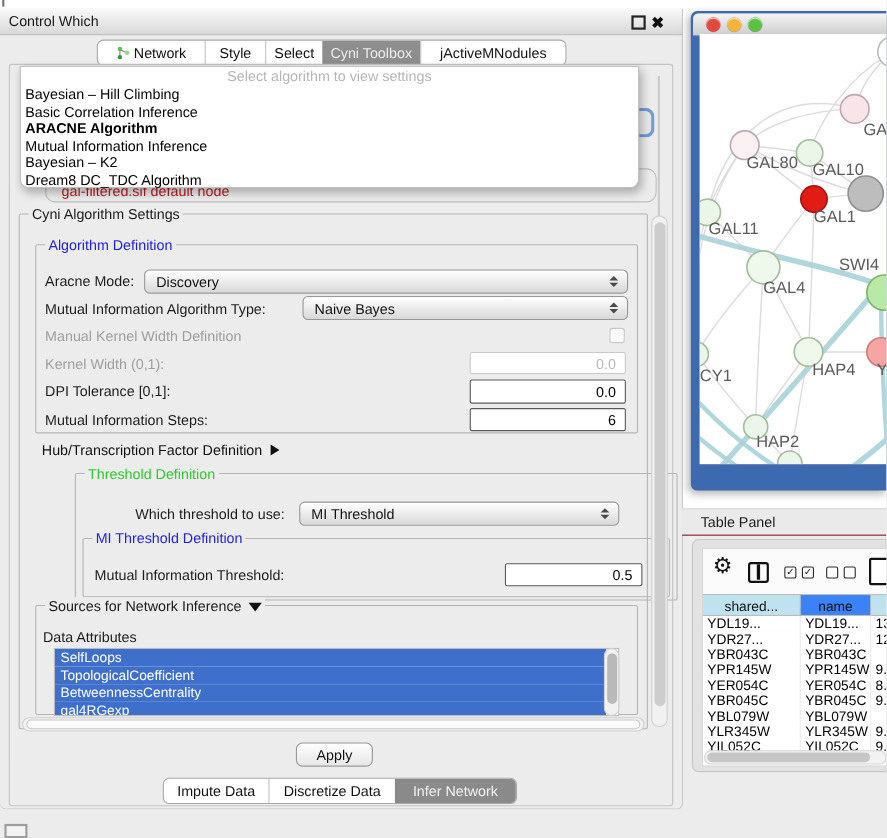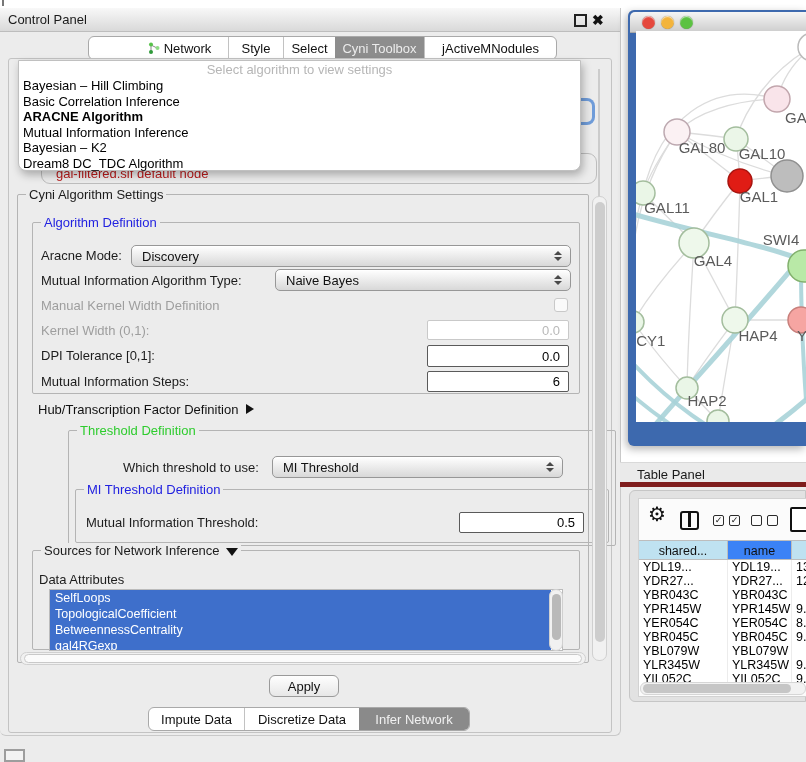--- a/index.html
+++ b/index.html
@@ -9,21 +9,21 @@
   
   #control-panel{position:absolute;left:0;top:8px;width:620px;height:727px;background:#ececec;
     border-right:1px solid #c9c9c9;border-bottom:1px solid #c9c9c9;border-radius:0 0 6px 6px;}
   #cp-titlebar{position:absolute;left:0;top:0;width:620px;height:23px;
     background:linear-gradient(#f8f8f8,#d9d9d9);border-bottom:1px solid #bdbdbd;}
   #cp-title{position:absolute;left:8px;top:0;line-height:23px;font-size:13px;color:#1a1a1a;}
   #float-btn{position:absolute;left:574px;top:6px;width:9px;height:9px;border:2px solid #222;background:transparent;}
   #close-btn{position:absolute;left:592px;top:2px;font-size:14px;font-weight:bold;color:#111;line-height:20px;}
   
   #cp-tabs{position:absolute;left:88px;top:28px;height:24px;display:flex;background:#fff;
-    border:1px solid #a9a9a9;border-radius:6px;overflow:hidden;box-sizing:border-box;padding-left:42px;}
+    border:1px solid #a9a9a9;border-radius:6px;overflow:hidden;box-sizing:border-box;}
   .tab{display:flex;align-items:center;justify-content:center;font-size:13px;color:#111;gap:4px;
     border-left:1px solid #c2c2c2;box-sizing:border-box;}
   .tab:first-child{border-left:none;}
   .tab.sel{background:#8d8d8d;color:#ececec;border-left:none;}
   
   #cp-main{position:absolute;left:8px;top:50px;width:604px;height:675px;background:#ececec;
     border:1px solid #c3c3c3;border-radius:3px;box-sizing:border-box;}
   
   #frag-combo{position:absolute;left:32px;top:94px;width:556px;height:31px;border:1.5px solid #bdbdbd;
     border-radius:9px;box-sizing:border-box;}
@@ -78,21 +78,21 @@
   #right-bg{position:absolute;left:620px;top:0;width:186px;height:462px;background:#ffffff;}
   #corner-tick{position:absolute;left:2px;top:0;width:2px;height:6px;background:#777;}
   #net-window{position:absolute;left:628px;top:10px;width:178px;height:436px;background:#3d69ae;border-radius:6px 0 0 6px;
     box-shadow:-2px 3px 8px rgba(0,0,0,0.3);}
   #net-titlebar{position:absolute;left:2px;top:2px;width:176px;height:21px;background:linear-gradient(#f5f5f5,#cdcdcd);
     border-radius:5px 0 0 0;border-bottom:1px solid #aaa;box-sizing:border-box;}
   .light{position:absolute;top:4px;width:13px;height:13px;border-radius:50%;box-shadow:inset 0 1px 1px rgba(255,255,255,.7),0 0 1px rgba(0,0,0,.5);}
   #net-canvas{position:absolute;left:8px;top:21px;width:170px;height:391px;background:#ffffff;overflow:hidden;}
   
   #tp-titlebar{position:absolute;left:620px;top:462px;width:186px;height:25px;background:#eaeaea;
-    border-top:1px solid #d9d9d9;border-bottom:5px solid #7f1d1d;box-sizing:border-box;}
+    border-top:1px solid #d9d9d9;border-bottom:1px solid #7f1d1d;box-sizing:border-box;}
   #tp-title{position:absolute;left:17px;top:0;line-height:24px;font-size:13px;color:#1a1a1a;}
   #tp-body{position:absolute;left:629px;top:490px;width:177px;height:212px;background:#e2e2e2;
     border:1px solid #c6c6c6;border-radius:6px 0 0 6px;box-sizing:border-box;}
   #tp-inner{position:absolute;left:8px;top:7px;width:169px;height:199px;background:#fbfbfb;border:1px solid #d2d2d2;box-sizing:border-box;}
   .gear{position:absolute;left:9px;top:3px;font-size:20px;color:#111;}
   .colicon{position:absolute;left:41px;top:12px;width:19px;height:19px;border:2.5px solid #111;border-radius:3px;box-sizing:border-box;}
   .colicon::after{content:"";position:absolute;left:6px;top:0;width:2.5px;height:14px;background:#111;}
   .chk{position:absolute;width:11px;height:11px;border:1.5px solid #2a2a2a;border-radius:2px;box-sizing:border-box;
     font-size:9px;line-height:9px;text-align:center;color:#111;}
   .docicon{position:absolute;left:151px;top:8px;width:20px;height:25px;border:2.5px solid #111;border-radius:2px;box-sizing:border-box;background:#fff;}
@@ -111,21 +111,21 @@
 </head>
 <body>
 
 <div id="root">
   <div id="top-strip"></div>
   <div id="right-bg"></div>
   <div id="corner-tick"></div>
 
   <div id="control-panel">
     <div id="cp-titlebar">
-      <span id="cp-title">Control Panel</span>
+      <span id="cp-title">Control Which</span>
       <span id="float-btn"></span>
       <span id="close-btn">✖</span>
     </div>
 
     <div id="cp-tabs">
         <div class="tab" style="width: 97px;">
           <svg width="12" height="12" viewBox="0 0 12 12">
             <line x1="3" y1="3" x2="9" y2="6" stroke="#888"></line>
             <line x1="3" y1="3" x2="3" y2="10" stroke="#888"></line>
             <circle cx="3" cy="2.5" r="2" fill="#57c24a"></circle>

